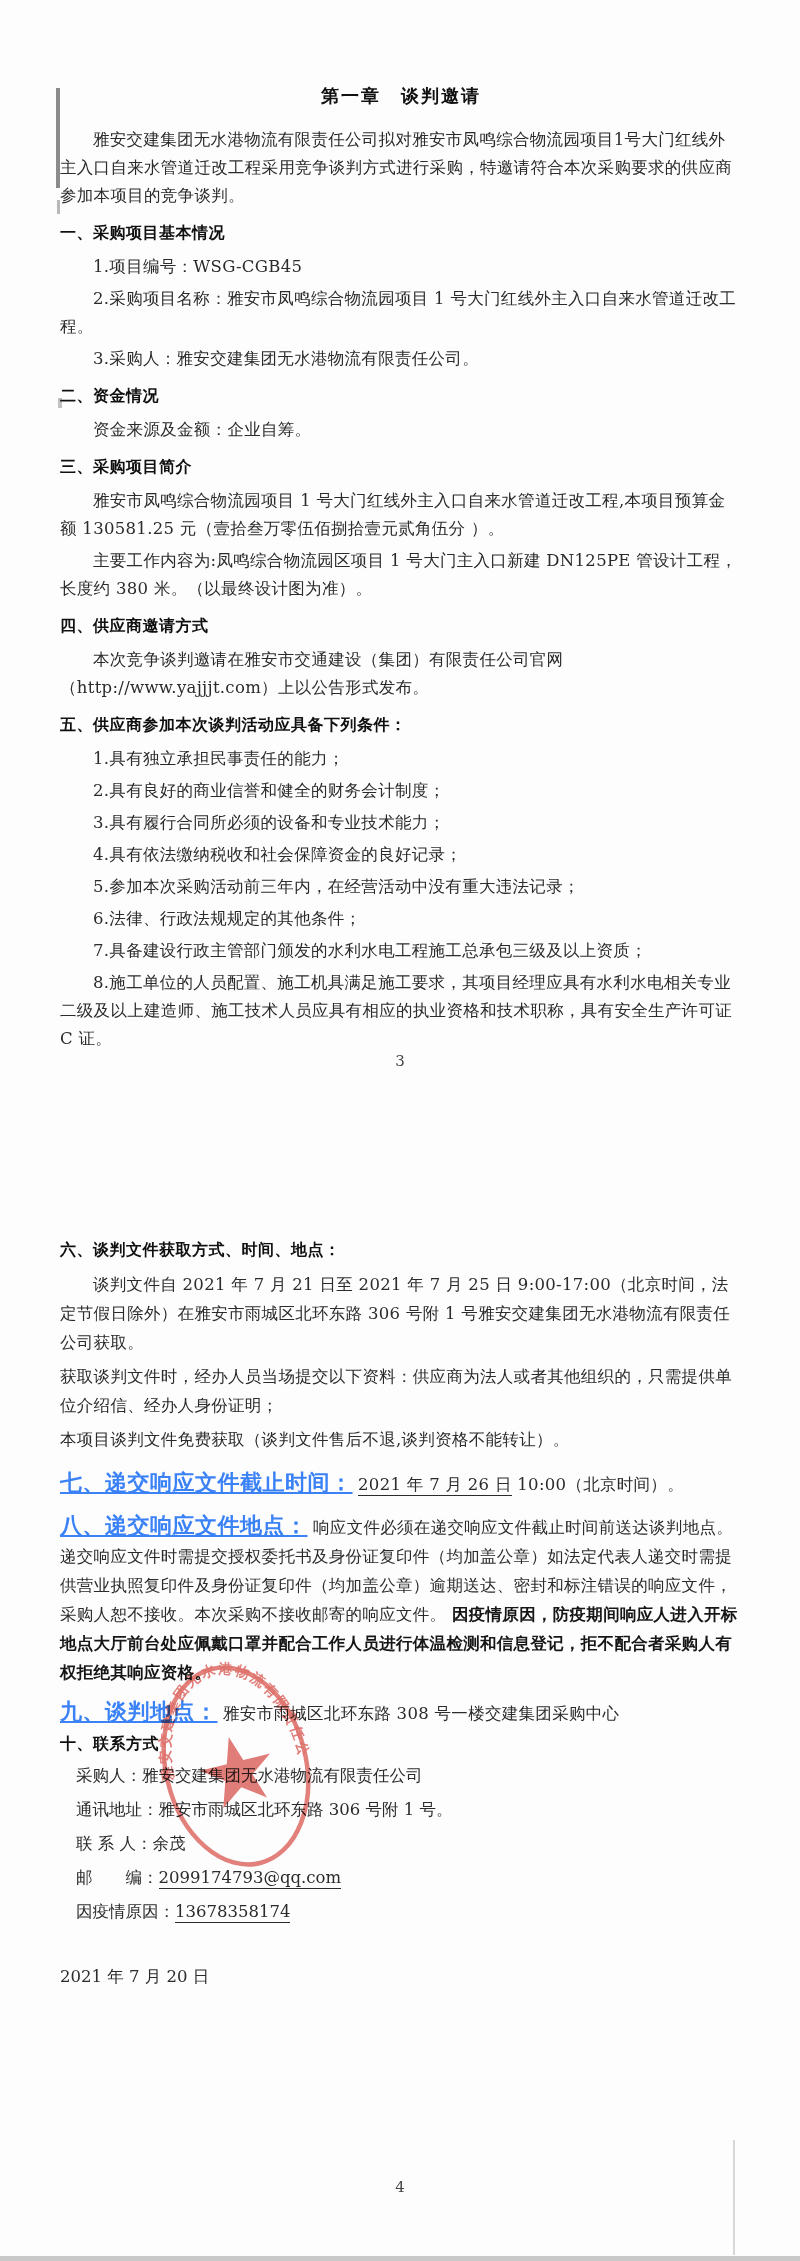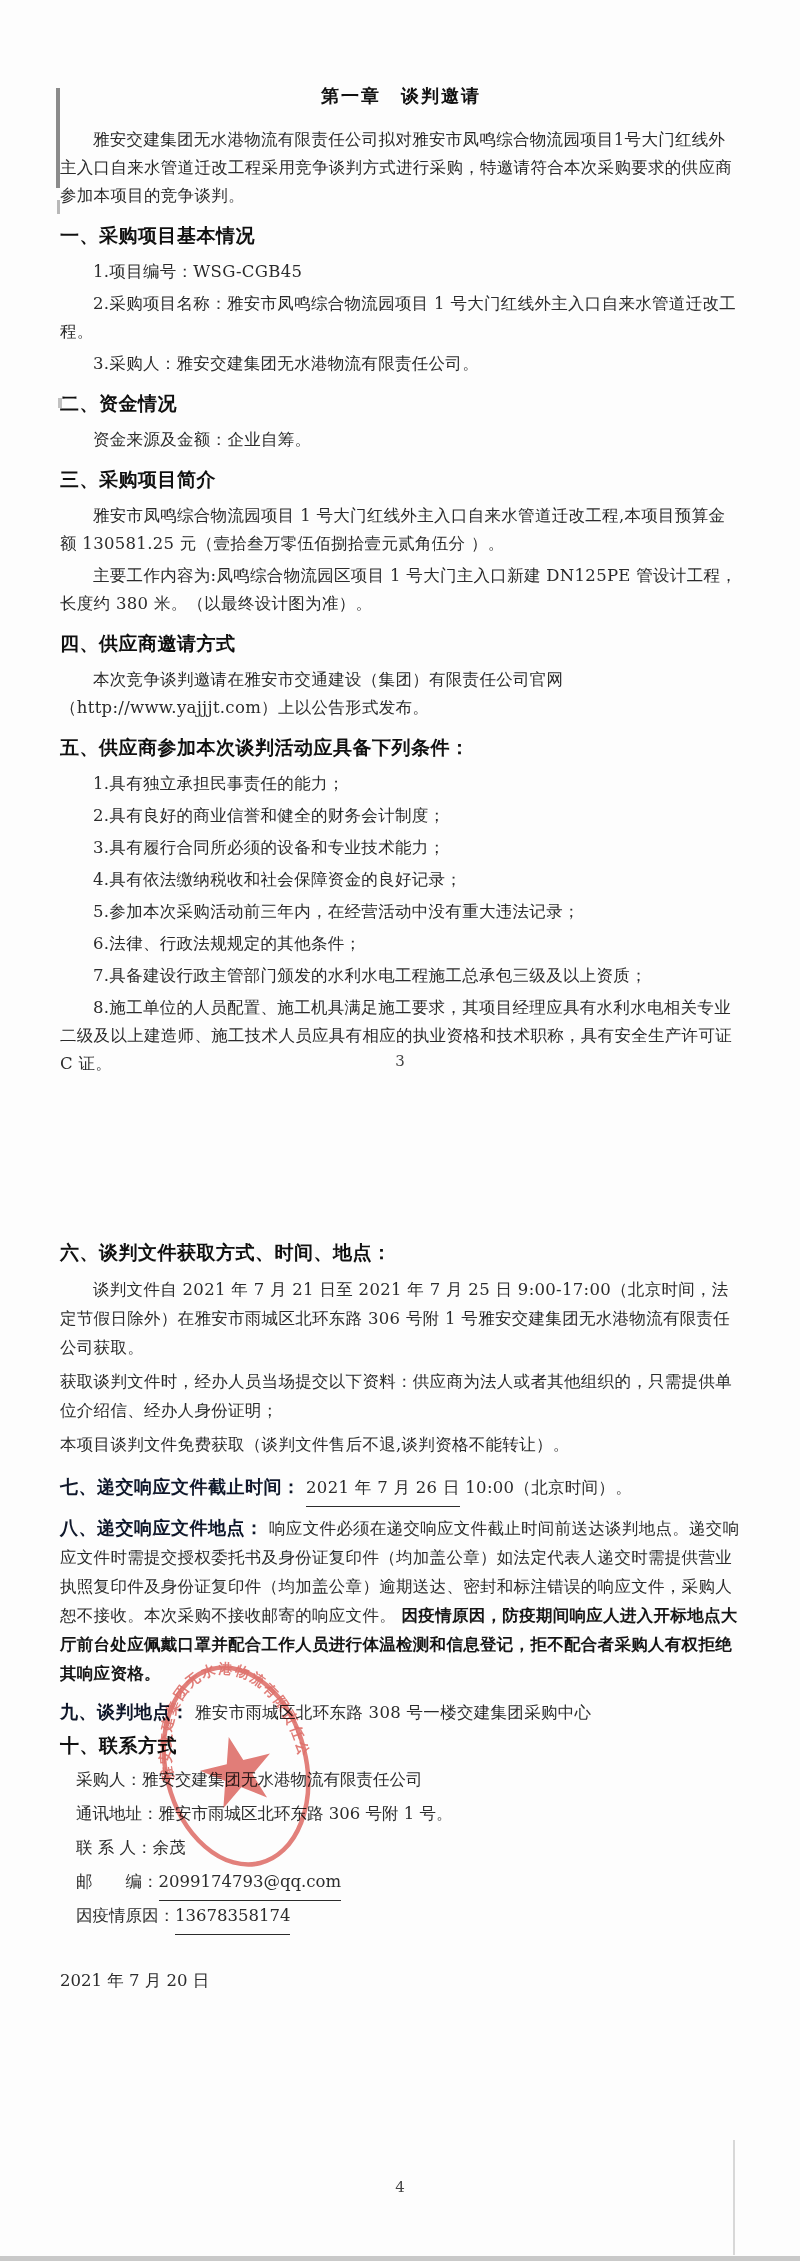--- a/index.html
+++ b/index.html
@@ -13,30 +13,30 @@
   .page-block{position:absolute;left:60px;width:682px;}
   .chapter-title{
     font-family:"Liberation Sans","DejaVu Sans",sans-serif;
     font-weight:bold;font-size:18px;color:#111;
     text-align:center;letter-spacing:2px;margin:0 0 18px 0;
   }
   p.body-p{font-size:16.5px;line-height:28px;margin:4px 0;text-indent:2em;letter-spacing:.3px;}
   p.flush{text-indent:0;}
   h2.sec{
     font-family:"Liberation Sans","DejaVu Sans",sans-serif;
-    font-weight:bold;font-size:19px;color:#101010;
+    font-weight:bold;font-size:16px;color:#101010;
     margin:13px 0 9px 0;letter-spacing:.5px;text-indent:0;
   }
   .p4 p.body-p{line-height:29px;margin:5px 0;}
   .inline-sec{
     font-family:"Liberation Sans","DejaVu Sans",sans-serif;
-    font-weight:bold;font-size:18px;color:#0f172a;letter-spacing:.5px;
+    font-weight:bold;font-size:22px;color:#3b82f6;letter-spacing:.5px;text-decoration:underline;
   }
   .bold-run{font-weight:bold;color:#161616;}
-  .uline{border-bottom:1.5px solid #2b2b2b;padding-bottom:9px;}
+  .uline{border-bottom:1.5px solid #2b2b2b;padding-bottom:1px;}
   .contact-line{font-size:16.5px;line-height:29px;margin:5px 16px;text-indent:0;}
   .date-line{font-size:16.5px;text-align:left;margin-top:40px;padding-right:14px;}
   .page-num{
     position:absolute;left:0;right:0;text-align:center;
     font-size:15px;color:#444;font-family:"DejaVu Serif",serif;
   }
   .stamp{position:absolute;left:148px;top:1648px;width:176px;height:236px;
     opacity:.82;mix-blend-mode:multiply;transform:rotate(-14deg);pointer-events:none;}
   .artifact{position:absolute;background:#4f4f4f;}
   .bottom-strip{position:absolute;left:0;right:0;bottom:0;height:5px;background:#c9c9c9;}

